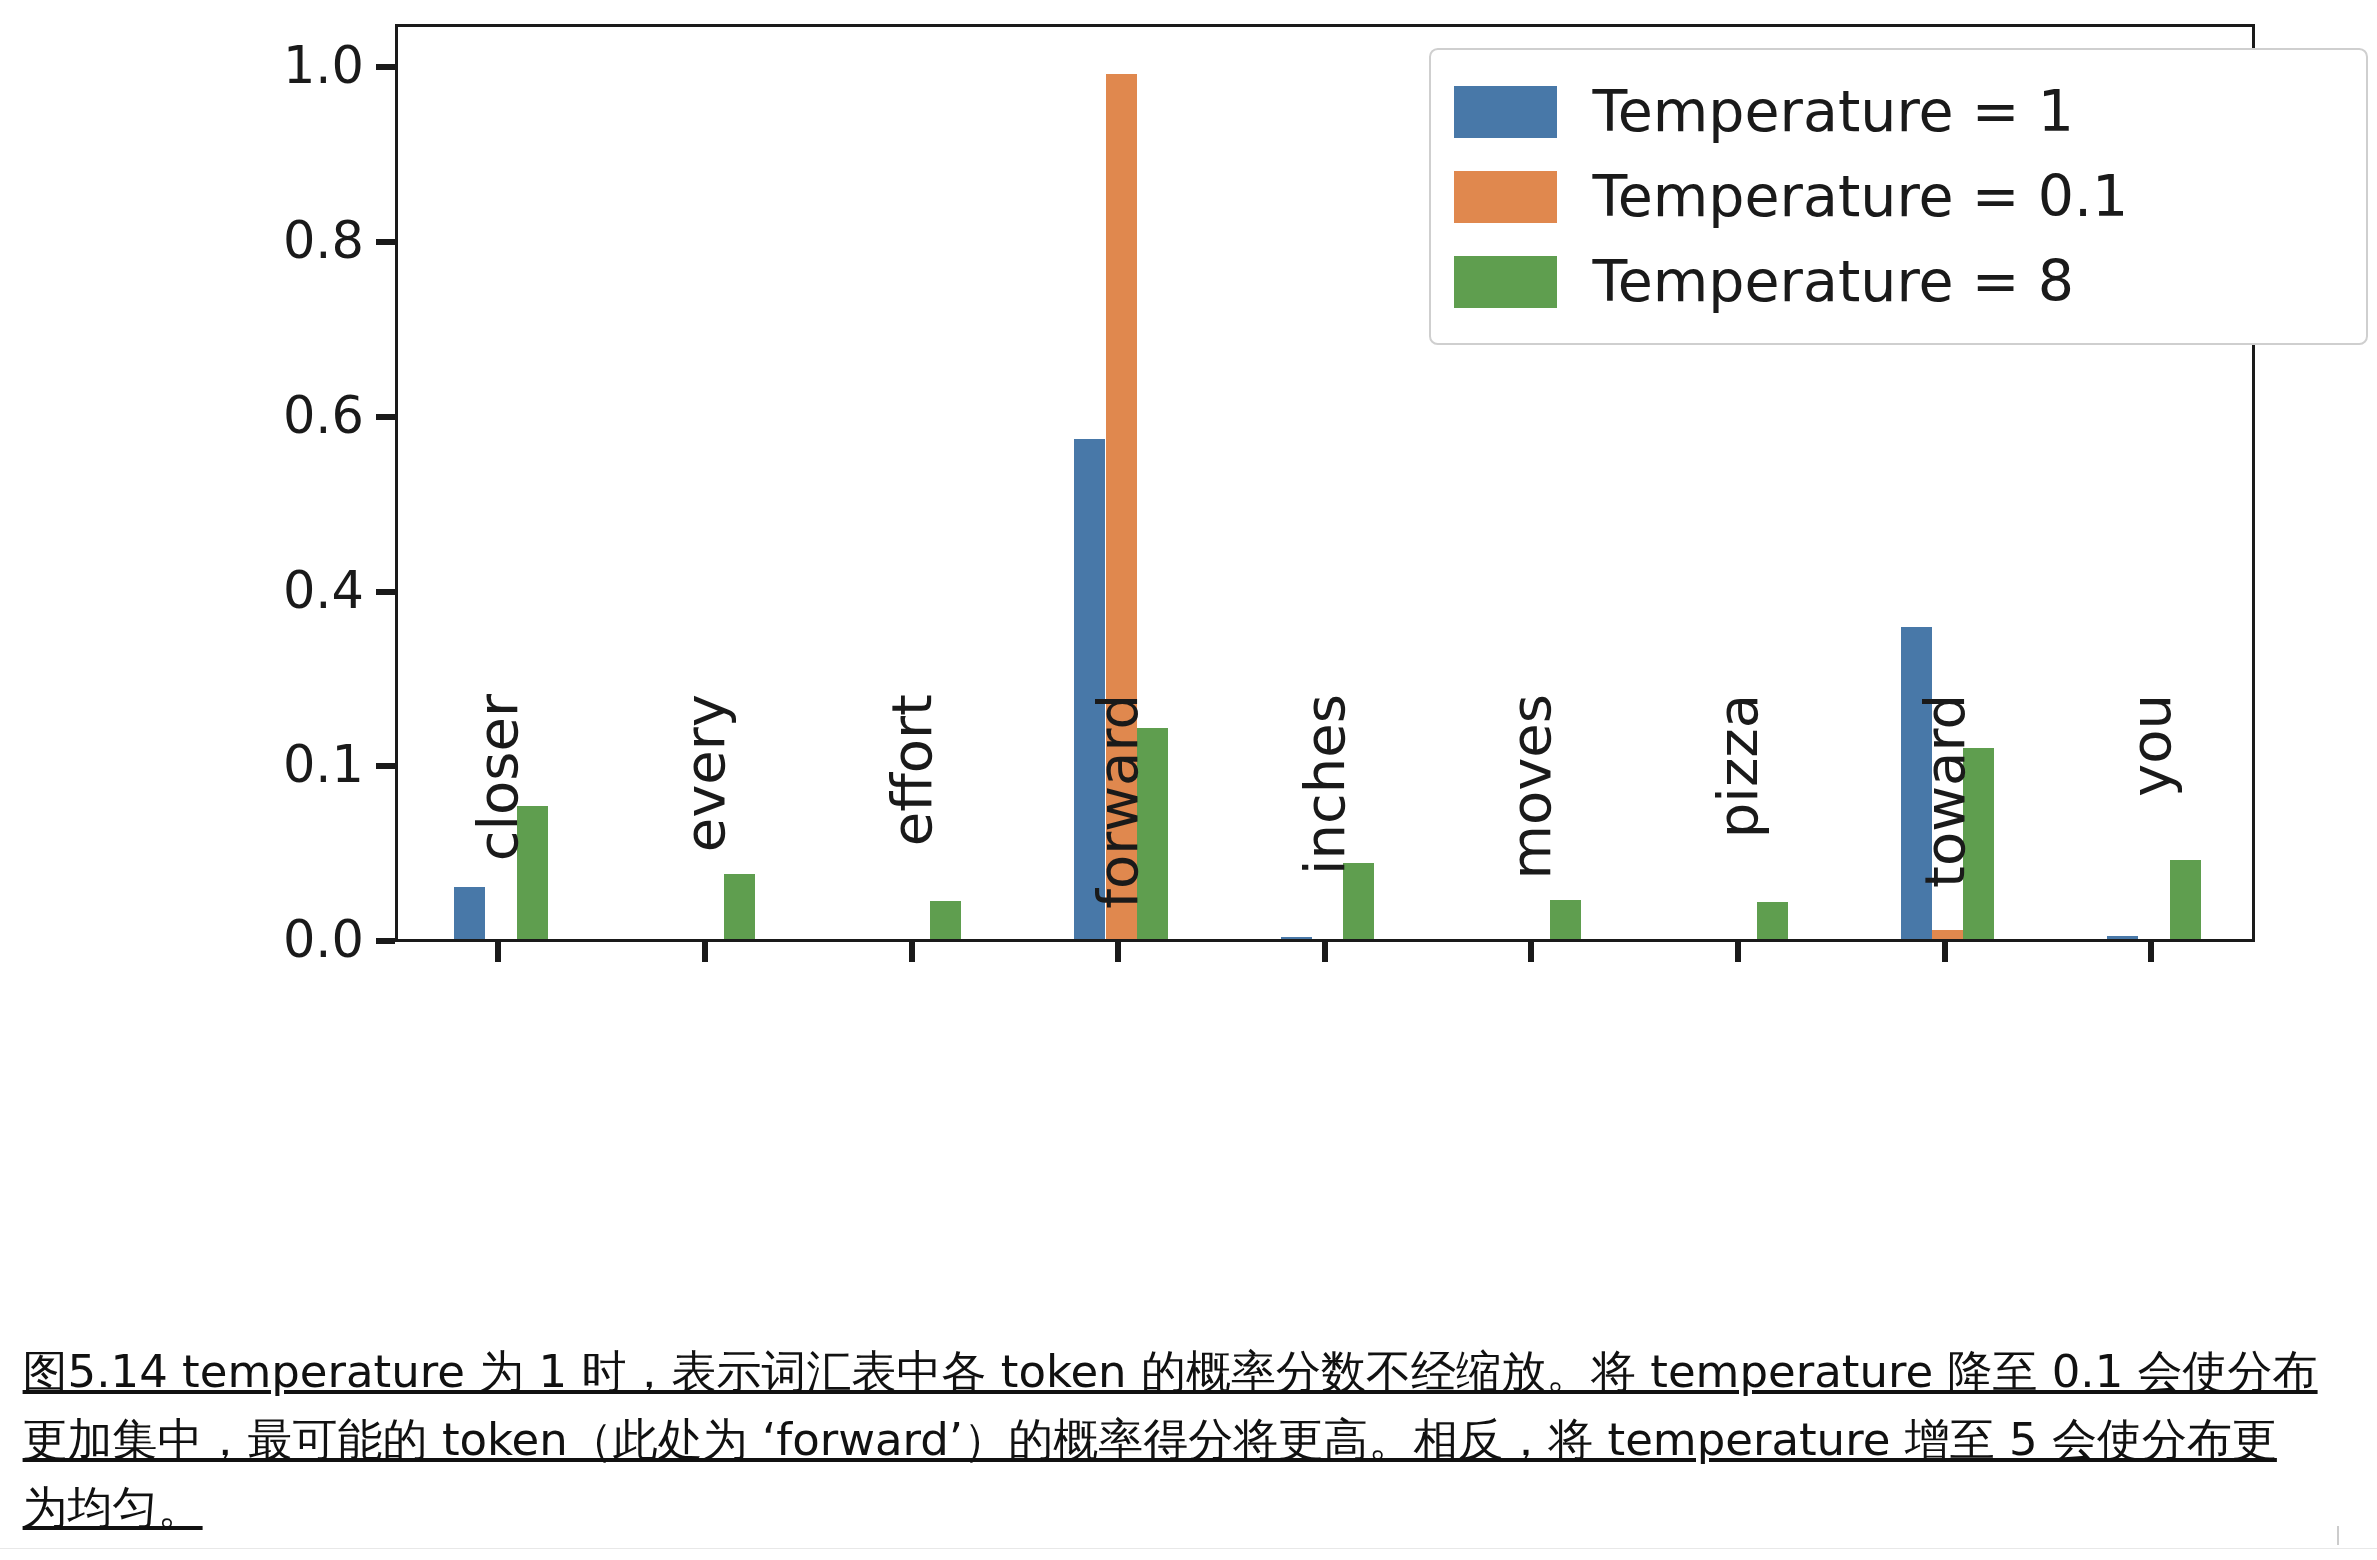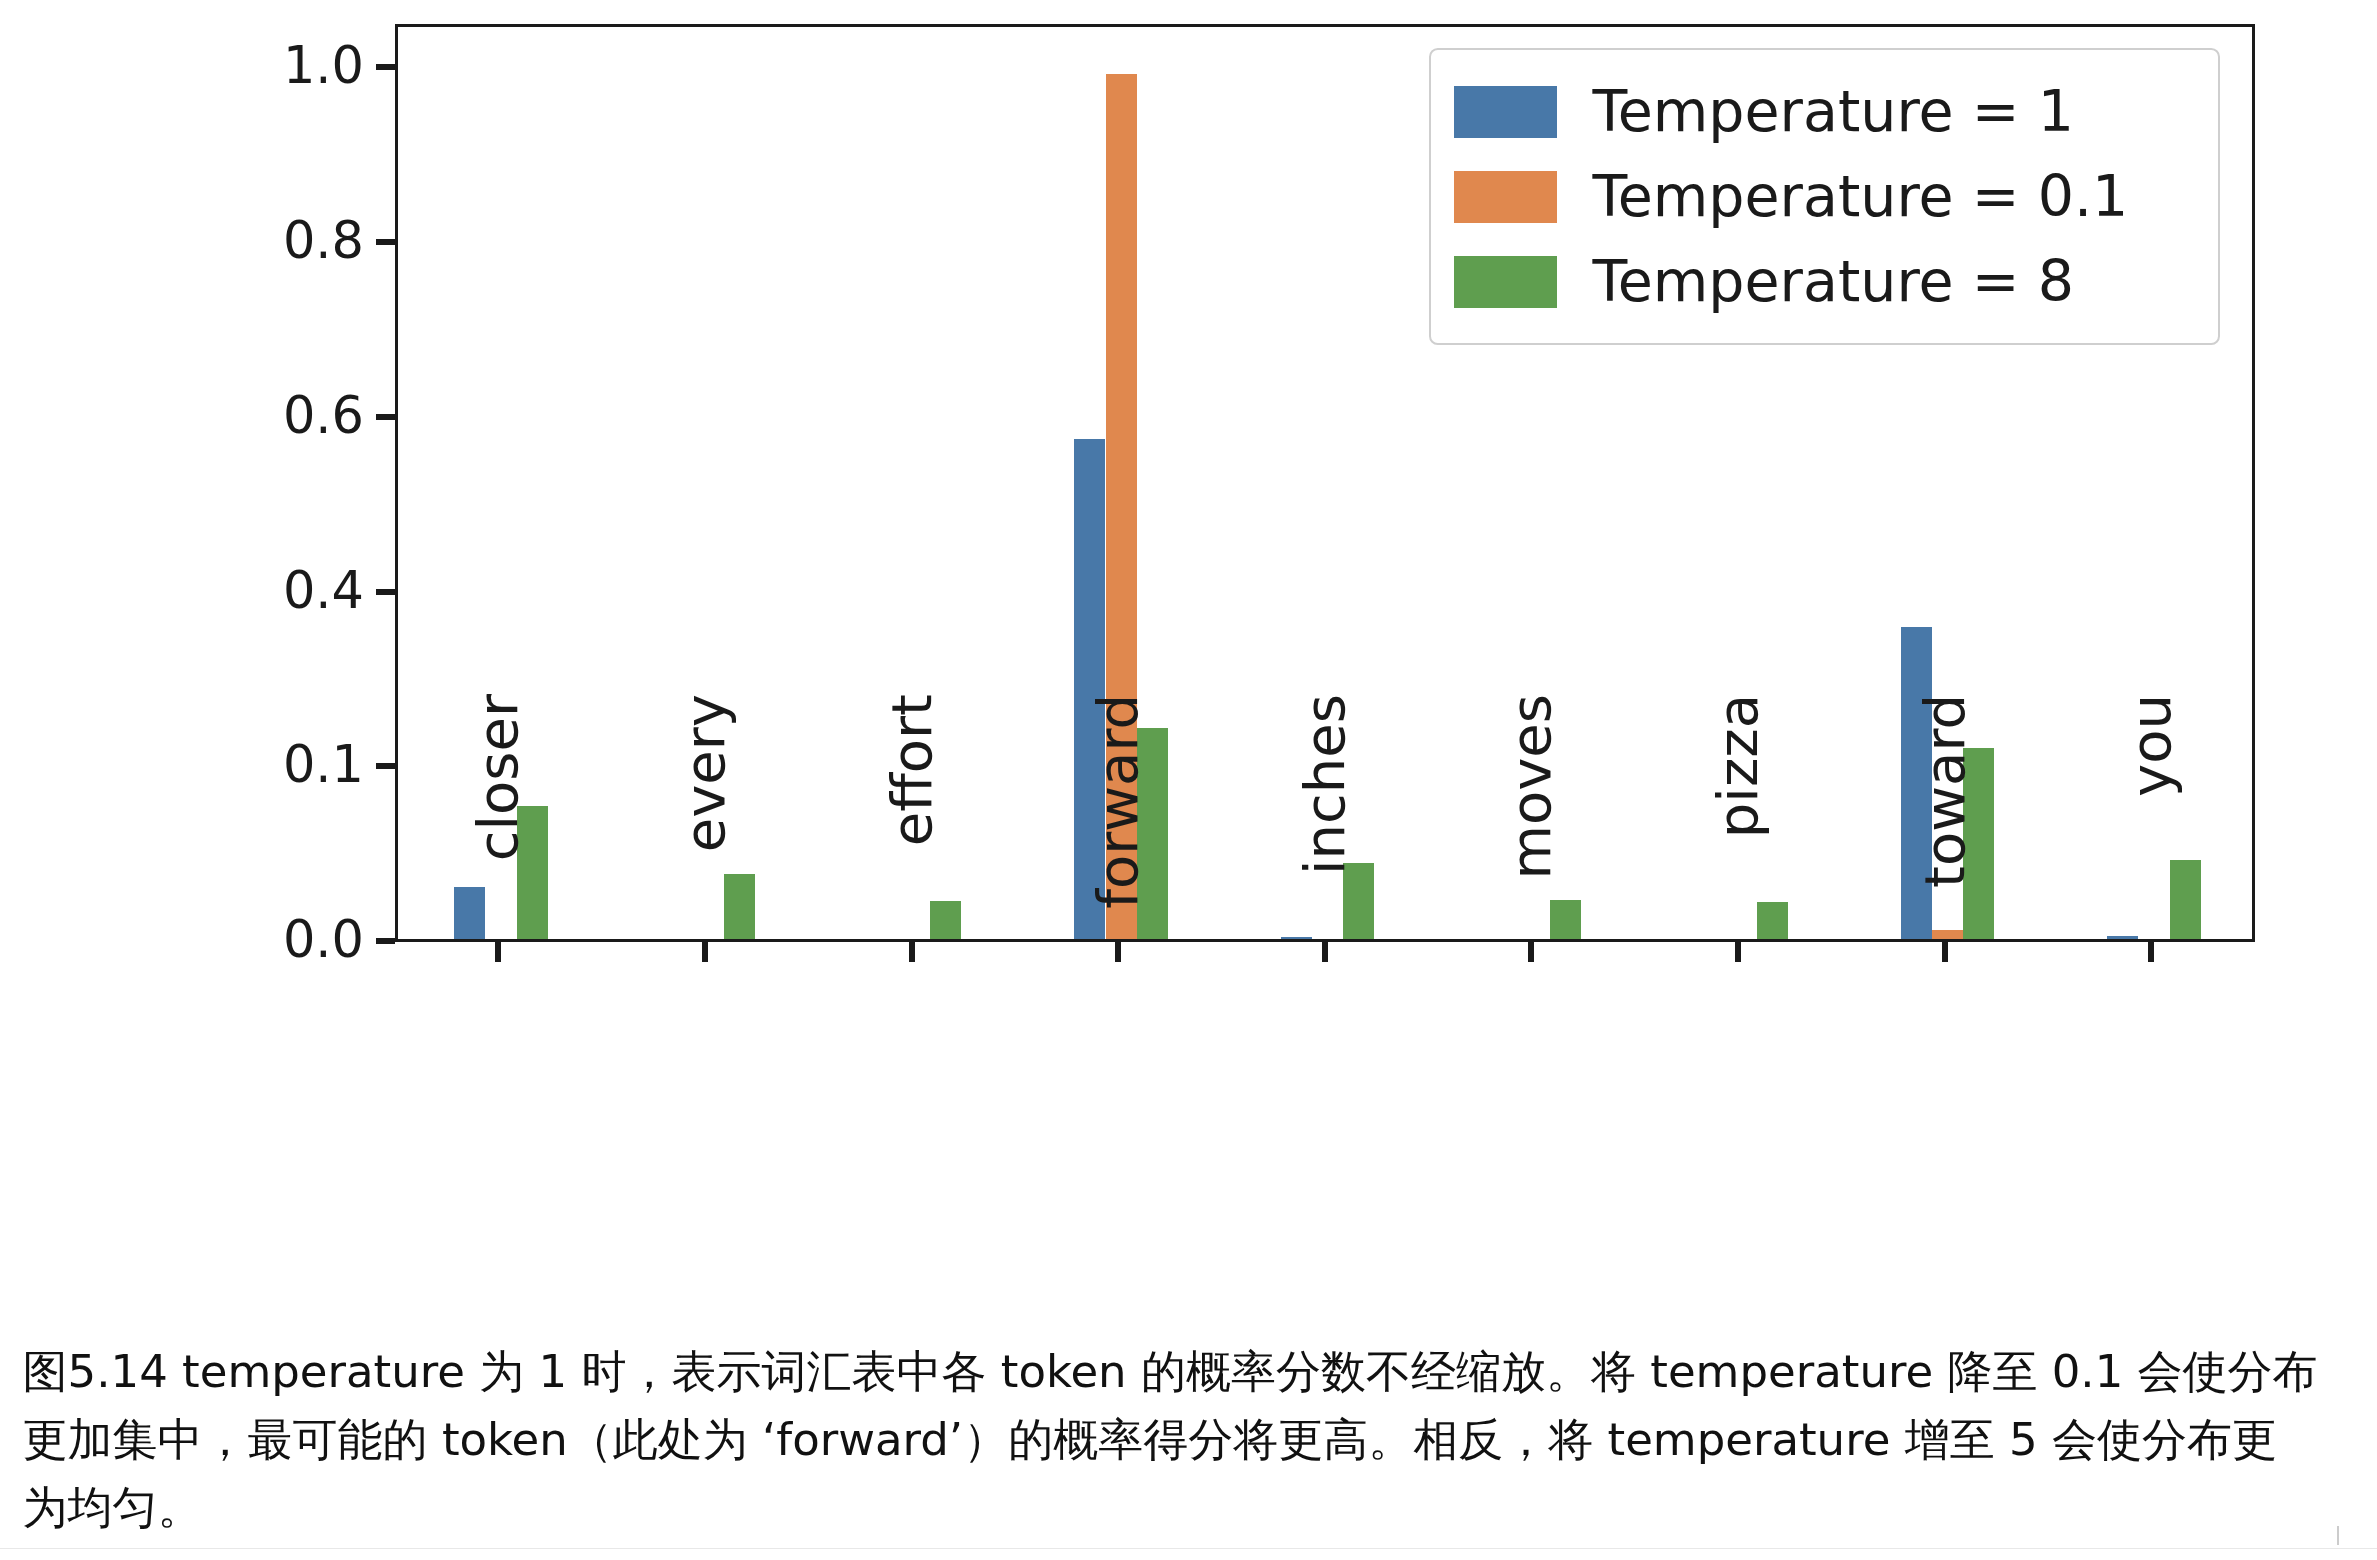--- a/index.html
+++ b/index.html
@@ -124,21 +124,21 @@
     text-align: right;
     width: 278px;
     margin-left: -28px;
   }
 
   
   #legend {
     position: absolute;
     left: 1429px;
     top: 48px;
-    width: 791px;
+    width: 939px;
     padding: 19px 22.6px 19px 22.6px;
     box-sizing: border-box;
     border: 2.6px solid #cfcfcf;
     border-radius: 8.7px;
     background: #ffffff;
   }
   .legend-row {
     display: flex;
     align-items: center;
     height: 85px;
@@ -159,20 +159,21 @@
   
   #caption {
     position: absolute;
     left: 22.6px;
     top: 1338px;
     width: 2337px;
     font-size: 45px;
     line-height: 68px;
     color: #111111;
     letter-spacing: 0px;
+    text-decoration: underline;
   }
   #caption p { margin: 0; }
 
   #page-divider {
     position: absolute;
     left: 0;
     top: 1548px;
     width: 2377px;
     height: 0.9px;
     background: #e8e8e8;

